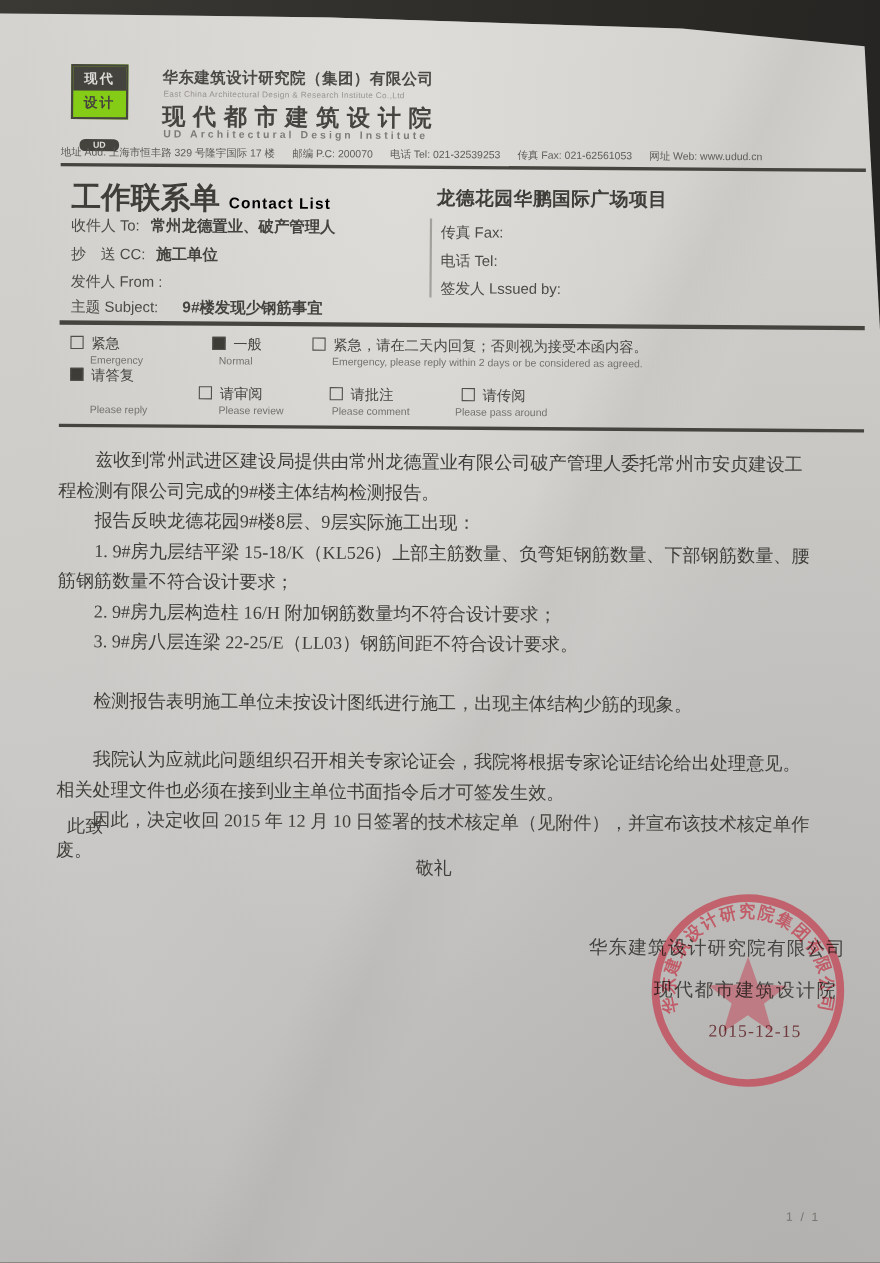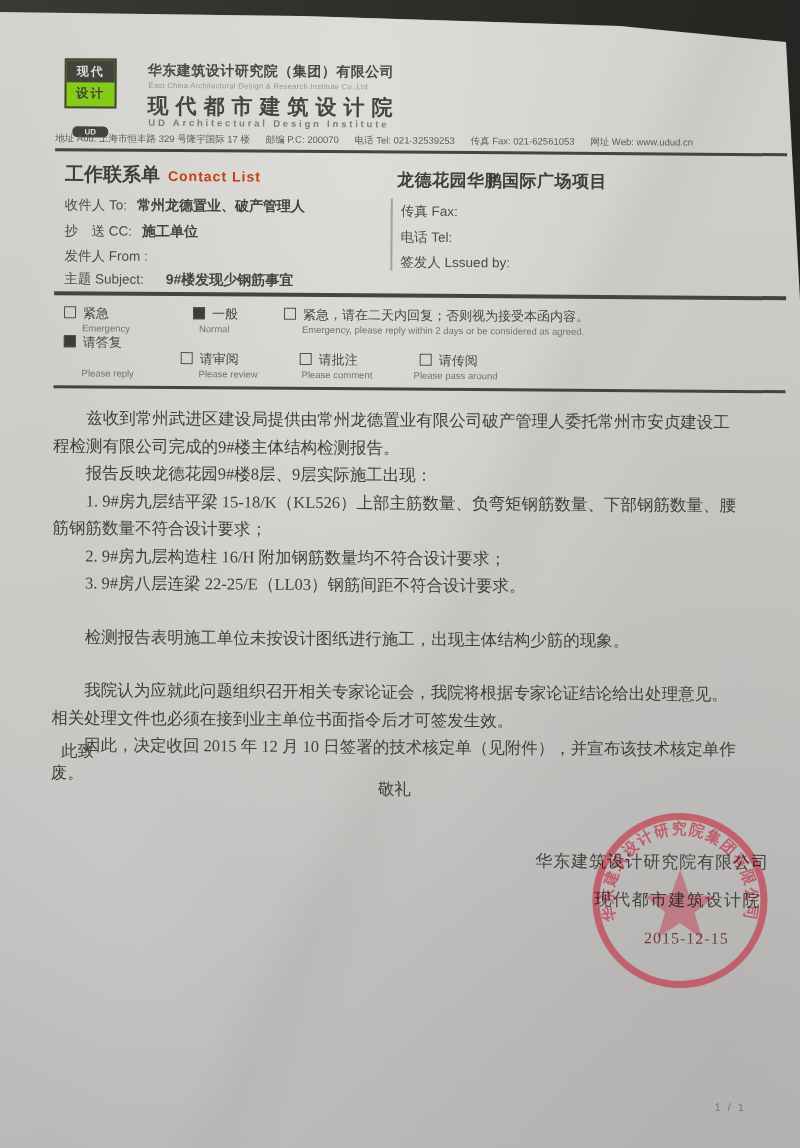--- a/index.html
+++ b/index.html
@@ -43,22 +43,22 @@
   .inst-en{left:149px;top:116px;font-size:9.5px;font-weight:bold;color:#7d7c78;letter-spacing:2.8px;}
   .addr{left:56px;top:132px;width:740px;font-size:9.5px;color:#5c5b57;white-space:nowrap;}
   .addr span{margin-right:13px;}
   .rule{background:#45443f;}
   .rule1{left:56px;top:148px;width:732px;height:3px;}
   .rule2{left:56px;top:291px;width:732px;height:3.5px;}
   .rule3{left:56px;top:385px;width:732px;height:2.5px;}
 
   
   .title{left:66px;top:161px;white-space:nowrap;}
-  .title .cn{font-size:19px;font-weight:bold;color:#3f3e39;}
-  .title .en{font-size:14px;font-weight:bold;color:#c2410c;margin-left:8px;letter-spacing:1px;}
+  .title .cn{font-size:27px;font-weight:bold;color:#3f3e39;}
+  .title .en{font-size:14px;font-weight:bold;color:#000000;margin-left:8px;letter-spacing:1px;}
   .project{left:398px;top:166px;font-size:17px;font-weight:bold;color:#3f3e39;letter-spacing:.5px;}
   .vdiv{left:392px;top:196px;width:1.5px;height:72px;background:#a3a19c;}
   .frow{white-space:nowrap;font-size:13.5px;color:#4c4b46;}
   .frow b{font-weight:600;color:#44433e;margin-left:10px;font-size:14px;}
 
   
   .opt{white-space:nowrap;}
   .cb{display:inline-block;width:10px;height:10px;border:1.5px solid #514f4a;vertical-align:-1px;margin-right:7px;background:transparent;}
   .cb.filled{background:#3e3c37;}
   .opt-label{font-size:13px;color:#474640;}

